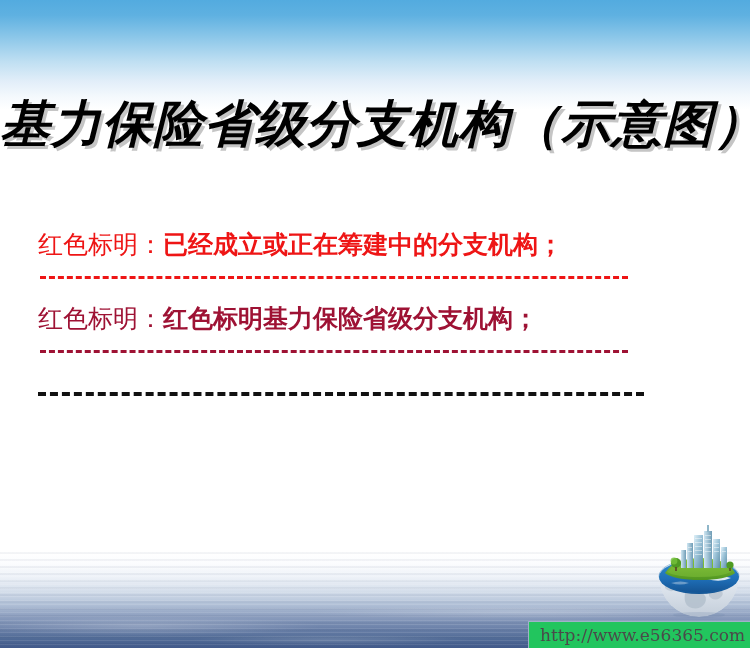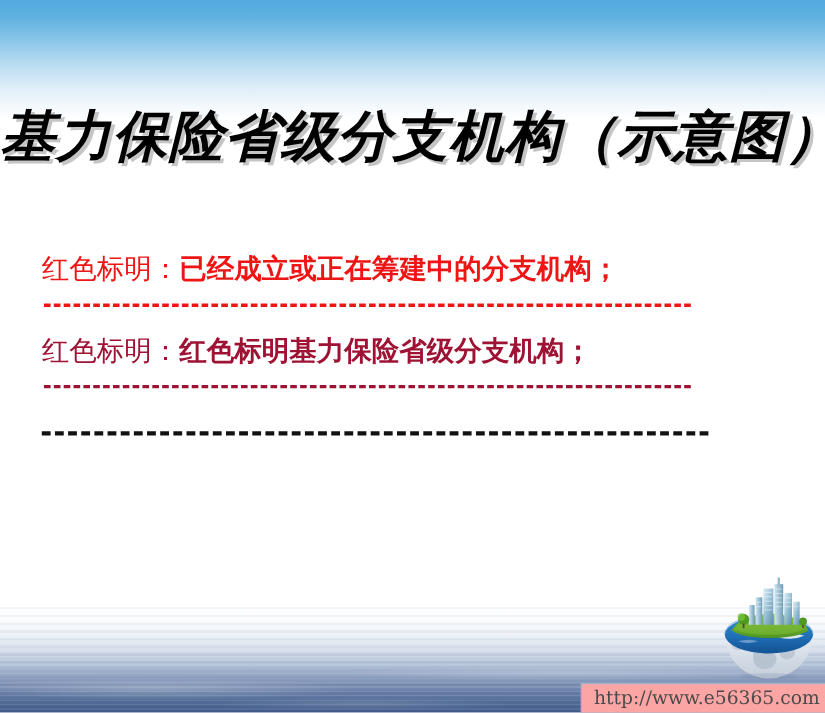--- a/index.html
+++ b/index.html
@@ -119,21 +119,21 @@
 
   
   .logo{
     position:absolute;left:651px;top:523px;width:96px;height:96px;
   }
   .logo svg{display:block;}
 
   
   .urlbox{
     position:absolute;left:528px;top:621px;width:222px;height:27px;
-    background:#fca5a5;
+    background:#22c55e;
     border-left:1px solid #9fb2c9;
     border-top:1px solid #9fb2c9;
     box-sizing:border-box;
     display:flex;align-items:center;
   }
   .urltext{
     font-family:"DejaVu Serif","Liberation Serif",serif;
     font-size:17px;color:#4a4a4a;
     padding-left:11px;white-space:nowrap;
   }

